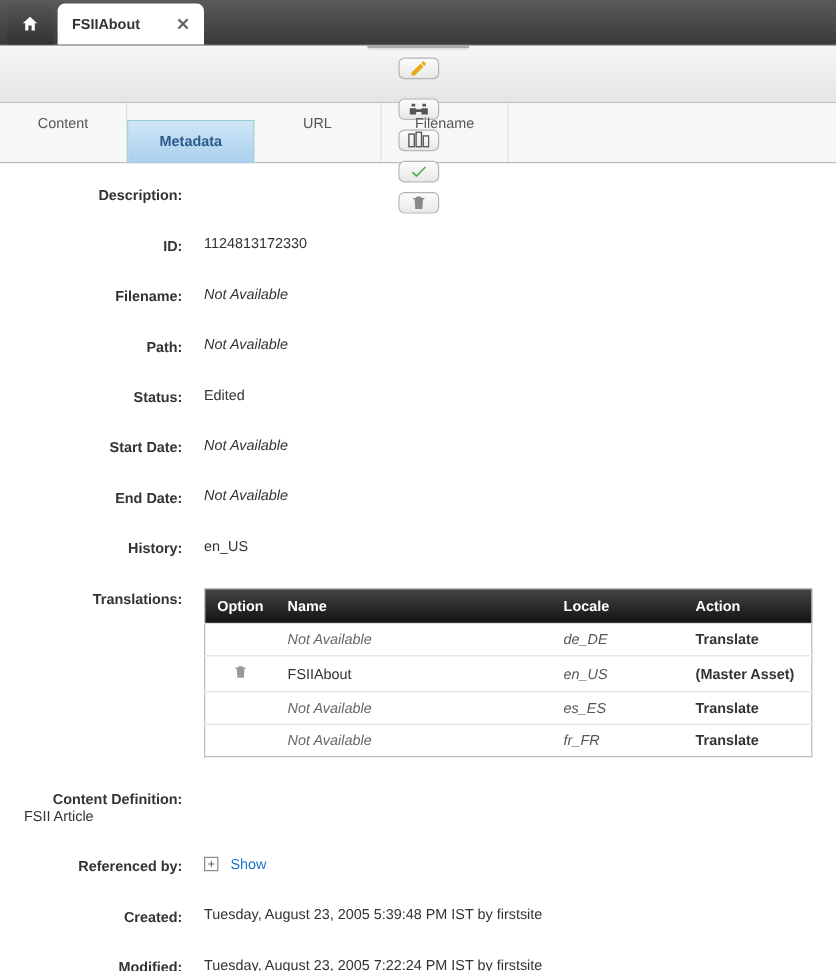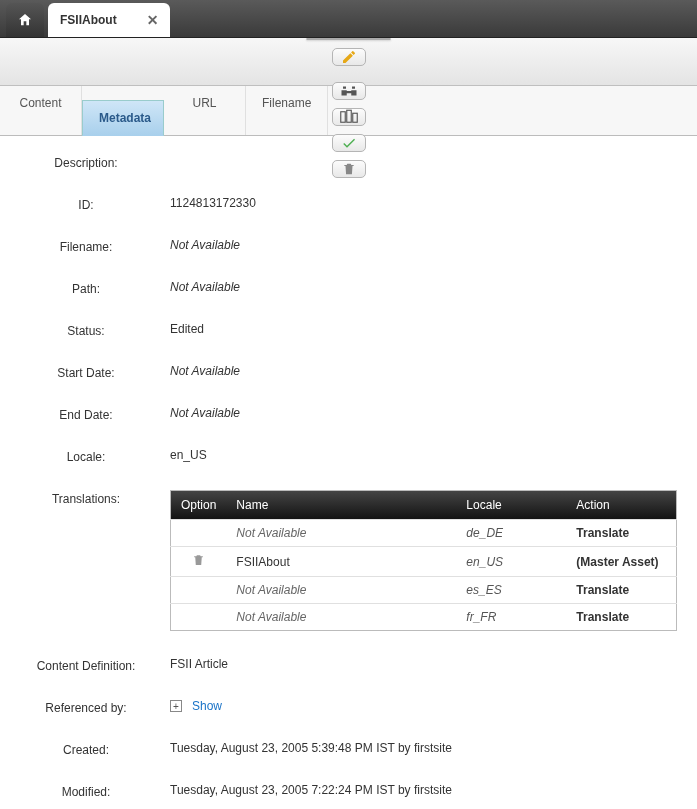--- a/index.html
+++ b/index.html
@@ -15,34 +15,34 @@
 
 .toolbar { background: linear-gradient(to bottom, #f7f7f7, #e4e4e4); height: 48px; display: flex; align-items: center; padding: 0 14px; border-bottom: 1px solid #bfbfbf; gap: 8px; flex-direction: column; }
 .form-toggle { display: flex; align-items: center; background: #fff; border: 1px solid #aaa; border-radius: 6px; height: 30px; overflow: hidden; box-shadow: 0 1px 2px rgba(0,0,0,0.15); }
 .form-toggle .label { background: linear-gradient(to bottom, #6fa8e6, #3b7dd8); color: #fff; font-weight: bold; padding: 0 12px; height: 100%; display: flex; align-items: center; border-right: 1px solid #2d6cc0; }
 .form-toggle .knob { width: 28px; height: 100%; background: linear-gradient(to bottom, #fff, #eee); }
 .tb-btn { width: 34px; height: 30px; background: linear-gradient(to bottom, #fcfcfc, #e8e8e8); border: 1px solid #b5b5b5; border-radius: 5px; display: flex; align-items: center; justify-content: center; cursor: pointer; }
 .tb-sep { width: 1px; height: 28px; background: #c5c5c5; margin: 0 4px; }
 
 
 .subtabs { display: flex; border-bottom: 1px solid #bcbcbc; background: #f7f7f7; }
-.subtab { padding: 10px 16px; width: 82px; text-align: center; color: #555; cursor: pointer; border-right: 1px solid #e0e0e0; font-size: 12px; }
+.subtab { padding: 10px 16px; width: 106px; text-align: center; color: #555; cursor: pointer; border-right: 1px solid #e0e0e0; font-size: 12px; }
 .subtab.active { background: linear-gradient(to bottom, #cfe6f7, #a9d0ec); color: #2a5a8a; font-weight: bold; border: 1px solid #9cc; border-bottom: 1px solid #a9d0ec; margin-bottom: -1px; margin-top: 14px; }
 
 
 .content { padding: 18px 20px; }
 .row { display: flex; align-items: flex-start; margin-bottom: 26px; }
-.row .label { width: 150px; text-align: center; font-weight: normal; color: #333; padding-right: 18px; padding-top: 2px; }
+.row .label { width: 150px; text-align: right; font-weight: bold; color: #333; padding-right: 18px; padding-top: 2px; }
 .row .value { flex: 1; color: #333; }
 .na { font-style: italic; color: #666; }
 
 
 .trans-table { border: 1px solid #bbb; width: 100%; border-collapse: collapse; }
 .trans-table thead tr { background: linear-gradient(to bottom, #444, #111); color: #fff; }
-.trans-table th { text-align: left; padding: 7px 10px; font-weight: normal; font-size: 12px; }
+.trans-table th { text-align: left; padding: 7px 10px; font-weight: bold; font-size: 12px; }
 .trans-table td { padding: 6px 10px; border-top: 1px solid #e0e0e0; font-size: 12px; }
 .trans-table td.na { font-style: italic; color: #666; }
 .trans-table .opt { width: 50px; text-align: center; }
 .trans-table .name-col { width: 230px; }
 .trans-table .locale-col { width: 110px; font-style: italic; color: #555; }
 .trans-table .action-col { font-weight: bold; font-size: 12px; }
 
 .expand { display: inline-flex; align-items: center; gap: 10px; }
 .expand-icon { width: 12px; height: 12px; border: 1px solid #888; display: inline-flex; align-items: center; justify-content: center; font-size: 10px; color: #555; cursor: pointer; background: #fff; }
 .show-link { color: #1a73c7; cursor: pointer; }
@@ -134,21 +134,21 @@
     <div class="label">Start Date:</div>
     <div class="value na">Not Available</div>
   </div>
 
   <div class="row">
     <div class="label">End Date:</div>
     <div class="value na">Not Available</div>
   </div>
 
   <div class="row">
-    <div class="label">Locale:</div>
+    <div class="label">History:</div>
     <div class="value">en_US</div>
   </div>
 
   <div class="row">
     <div class="label">Translations:</div>
     <div class="value">
       <table class="trans-table">
         <thead>
           <tr>
             <th class="opt">Option</th>
@@ -182,21 +182,21 @@
               <td class="opt"></td>
               <td class="name-col na">Not Available</td>
               <td class="locale-col">fr_FR</td>
               <td class="action-col">Translate</td>
             </tr>
           </tbody>
       </table>
     </div>
   </div>
 
-  <div class="row" style="margin-top:24px;">
+  <div class="row" style="margin-top:24px;flex-direction:column;">
     <div class="label">Content Definition:</div>
     <div class="value">FSII Article</div>
   </div>
 
   <div class="row">
     <div class="label">Referenced by:</div>
     <div class="value expand">
       <span class="expand-icon">+</span>
       <span class="show-link">Show</span>
     </div>

